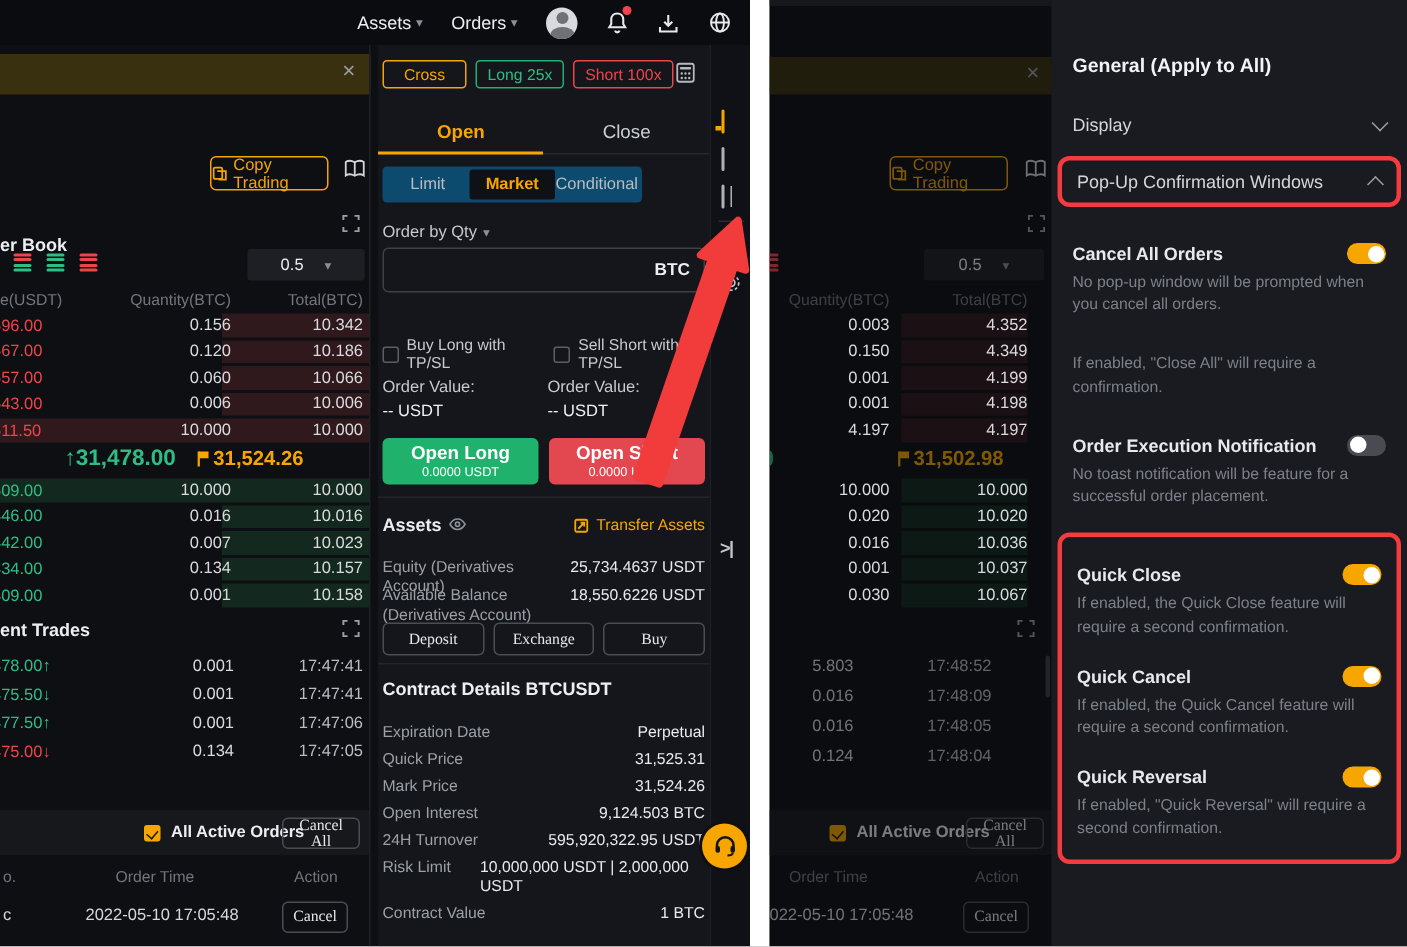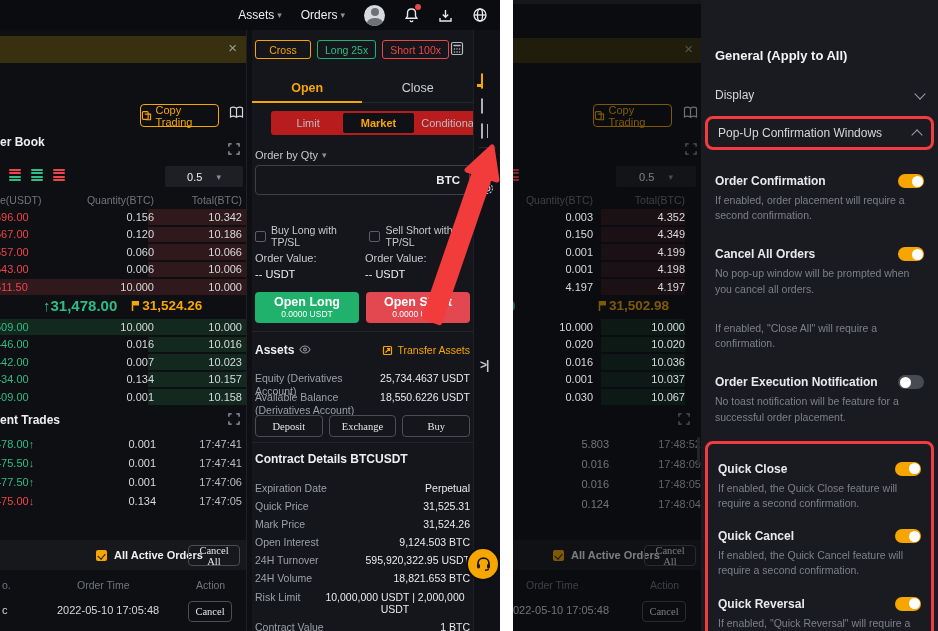--- a/index.html
+++ b/index.html
@@ -19,21 +19,21 @@
   .avatar::after{content:"";position:absolute;left:2.5px;top:13px;width:16px;height:10px;border-radius:50%;background:#6e7277}
   .icon-btn{position:relative;display:flex;align-items:center;color:#e6e8eb}
   .dot{position:absolute;right:-2px;top:-3px;width:6px;height:6px;border-radius:50%;background:#ef454a}
 
   
   .banner{position:absolute;left:0;top:36px;width:247px;height:27px;background:#39300f}
   .banner .x{position:absolute;right:10px;top:4px;color:#9b9da1;font-size:15px;line-height:1;cursor:pointer}
   .copy-btn{position:absolute;left:140px;top:104px;width:79px;height:23px;border:1px solid #f7a600;border-radius:4px;
             color:#f7a600;font-size:11px;display:flex;align-items:center;justify-content:center;gap:4px;box-sizing:border-box;cursor:pointer}
   .bookmark{position:absolute;left:229px;top:106px;color:#d3d5d9}
-  .ob-title{position:absolute;left:0;top:135px;font-weight:bold;font-size:12px;color:#eceef1}
+  .ob-title{position:absolute;left:0;top:156px;font-weight:bold;font-size:12px;color:#eceef1}
   .exp{position:absolute;color:#9aa0a7}
   .ob-tools{position:absolute;left:9px;top:169px;display:flex;gap:10px;align-items:center}
   .ic-ob{width:12px;height:12px;display:flex;flex-direction:column;justify-content:space-between;cursor:pointer}
   .ic-ob i{height:2px;border-radius:1px}
   .precision{position:absolute;left:165px;top:166px;width:78px;height:21px;background:#1e1f24;border-radius:2px;
              display:flex;align-items:center;justify-content:center;gap:14px;font-size:11px;color:#eceef1;cursor:pointer}
   .precision .caret{color:#8b8f96;font-size:9px}
   .ob-head{position:absolute;left:0;top:194px;width:246px;height:13px;display:flex;font-size:10.5px;color:#71757c;padding-right:4px;box-sizing:border-box}
   .h-price{width:56px;flex:none}
   .h-qty{flex:1;text-align:right}
@@ -80,21 +80,21 @@
   .lev-row{position:absolute;left:3px;top:10px;display:flex;gap:6px;align-items:center}
   .pill{height:19px;border-radius:3px;font-size:10.5px;display:flex;align-items:center;justify-content:center;padding:0 7px;box-sizing:border-box;cursor:pointer}
   .pill.cross{border:1px solid #f7a600;color:#f7a600;width:56px}
   .pill.long{border:1px solid #20b26c;color:#2ebd85}
   .pill.short{border:1px solid #ef454a;color:#ef454a}
   .calc{position:absolute;left:198px;top:11px;color:#b6b9be;cursor:pointer}
   .tabs{position:absolute;left:0;top:44px;width:221px;height:28px;border-bottom:1px solid #26272c;display:flex}
   .tab{flex:1;display:flex;align-items:center;justify-content:center;font-size:12.5px;color:#cbd0d4;cursor:pointer}
   .tab.active{color:#f7a600;font-weight:bold}
   .tab-underline{position:absolute;left:0;bottom:-1px;width:110px;height:2px;background:#f7a600}
-  .seg{position:absolute;left:19px;top:81px;width:215px;height:24px;background:#b91c1c;border-radius:3px;display:flex;padding:2px;box-sizing:border-box}
+  .seg{position:absolute;left:3px;top:81px;width:173px;height:24px;background:#0c4a6e;border-radius:3px;display:flex;padding:2px;box-sizing:border-box}
   .seg-item{flex:1;display:flex;align-items:center;justify-content:center;font-size:11px;color:#b9bdc2;border-radius:2px;cursor:pointer}
   .seg-item.active{background:#101116;color:#f7a600;font-weight:bold}
   .orderby{position:absolute;left:3px;top:119px;font-size:11px;color:#c6c9cd;display:flex;gap:4px;align-items:center;cursor:pointer}
   .orderby .caret{color:#8b8f96;font-size:9px}
   .qty-box{position:absolute;left:3px;top:135px;width:215px;height:30px;border:1px solid #3e4046;border-radius:4px;box-sizing:border-box;display:flex;align-items:center}
   .qty-box input{flex:1;background:transparent;border:none;outline:none;color:#eceef1;font-size:12px;padding:0 8px;min-width:0;font-family:inherit}
   .qty-box .unit{margin-right:9px;font-size:11.5px;font-weight:bold;color:#eceef1}
   .pct-row{position:absolute;left:3px;top:173px;width:215px;height:14px;display:flex;gap:3px}
   .pct{flex:1;background:#22232a;font-size:9.5px;color:#9a9ea6;display:flex;align-items:center;justify-content:center;cursor:pointer}
   .cb-row{position:absolute;left:3px;top:194px;width:218px;display:flex;font-size:10.5px;color:#c6c9cd}
@@ -110,21 +110,21 @@
            display:flex;flex-direction:column;align-items:center;justify-content:center;cursor:pointer}
   .go-long .b1,.go-short .b1{font-size:12.5px;font-weight:bold;line-height:1.1}
   .go-long .b2,.go-short .b2{font-size:8.5px;line-height:1.2}
   .hr{position:absolute;left:0;width:221px;height:1px;background:#24252a}
   .assets-head{position:absolute;left:3px;top:313px;width:215px;display:flex;align-items:center}
   .assets-head .at{font-size:12px;font-weight:bold;color:#eceef1;margin-right:5px}
   .assets-head .eye{color:#8b8f96}
   .transfer{margin-left:auto;display:flex;align-items:center;gap:4px;color:#f7a600;font-size:10.5px;cursor:pointer}
   .kv{display:flex;justify-content:space-between;font-size:10.5px;line-height:1.2}
   .kv .k{color:#9ba0a7;max-width:118px}
-  .kv .v{color:#e8eaec;text-align:center;max-width:150px}
+  .kv .v{color:#e8eaec;text-align:left;max-width:150px}
   #equity-row{position:absolute;left:3px;top:342px;width:215px}
   #avail-row{position:absolute;left:3px;top:361px;width:215px}
   .asset-btns{position:absolute;left:3px;top:385px;width:215px;display:flex;gap:6px}
   .asset-btns .btn-outline{flex:1;height:22px}
   .contract-title{position:absolute;left:3px;top:422px;font-size:12px;font-weight:bold;color:#eceef1}
   .contract-list{position:absolute;left:3px;top:452px;width:215px}
   .contract-list .kv{margin-bottom:5.5px}
 
   
   .rail{position:absolute;left:473px;top:30px;width:27px;height:601px;background:#101116;border-left:1px solid #1f2025;box-sizing:border-box}
@@ -165,38 +165,38 @@
   .m-row{display:flex;align-items:center;position:relative;height:17.5px;font-size:11px}
   .m-row span{position:relative;z-index:1}
   .m-qty{width:80px;text-align:right;color:#d8dadd}
   .m-total{width:92px;text-align:right;color:#d8dadd}
   .m-row .depth{left:88px;right:16px;width:auto}
   .m-spread{position:absolute;left:0;top:294px;width:188px;height:23px;display:flex;align-items:center}
   .m-spread .last{color:#2ebd85;font-size:15px;font-weight:bold;width:30px;overflow:hidden;text-indent:-14px}
   .m-spread .mark{margin-left:55px;color:#f7a600;font-size:13.5px;font-weight:bold;display:flex;align-items:center;gap:2px}
   .m-trlist{position:absolute;left:0;top:434px;width:188px}
   .m-trrow{display:flex;height:20px;font-size:11px;align-items:center}
-  .m-trqty{width:96px;text-align:right;color:#d8dadd}
+  .m-trqty{width:56px;text-align:right;color:#d8dadd}
   .m-trtime{width:92px;text-align:right;color:#b9bcc1}
   .m-scroll{position:absolute;left:184px;top:437px;width:3px;height:28px;background:#3c3e44;border-radius:2px}
   .m-foot{position:absolute;left:0;top:540px;width:188px;height:30px;background:#17181c;display:flex;align-items:center}
   .m-foot .cb-on{margin-left:40px}
   .m-foot .lbl{margin-left:7px;font-size:11px;font-weight:bold;color:#eceef1}
   #cancel-all-r{position:absolute;left:131px;top:545px;width:52px;height:21px}
   .m-fh{position:absolute;left:0;top:579px;width:188px;font-size:10.5px;color:#71757c}
   .m-fh .t{position:absolute;left:13px}
   .m-fh .a{position:absolute;left:137px}
   .m-fr{position:absolute;left:0;top:604px;width:188px;font-size:11px;color:#d6d8da}
   .m-fr .t{position:absolute;left:0}
   #cancel-r{position:absolute;left:129px;top:601px;width:44px;height:21px}
   .dim{position:absolute;left:0;top:0;width:188px;height:631px;background:rgba(8,9,12,0.5)}
 
   
   .settings{position:absolute;left:188px;top:0;width:237px;height:631px;background:#1a1b20;box-sizing:border-box;padding:0 14px;overflow:hidden}
-  .s-title{padding-top:48px;font-size:13px;font-weight:bold;color:#f2f3f5}
+  .s-title{padding-top:36px;font-size:13px;font-weight:bold;color:#f2f3f5}
   .s-row{display:flex;justify-content:space-between;align-items:center;cursor:pointer}
   .s-row .s-lbl{font-size:12px;color:#d4d6da}
   #display-row{margin-top:25px}
   #popup-box{margin:14px -10px 0;padding:7px 10px}
   .chev{width:7px;height:7px;border-right:1.5px solid #9a9ea6;border-bottom:1.5px solid #9a9ea6;transform:rotate(45deg);margin-top:-3px}
   .chev.up{transform:rotate(-135deg);margin-top:3px}
   .tg{margin-top:24px}
   .tg-head{display:flex;justify-content:space-between;align-items:center}
   .tg-label{font-size:12px;font-weight:bold;color:#e8e9ec}
   .tg-desc{margin:5px 0 0;font-size:10.5px;line-height:1.45;color:#7c8088}
@@ -522,24 +522,20 @@
           </div>
           <div class="kv">
             <span class="k">Open Interest</span>
             <span class="v">9,124.503 BTC</span>
           </div>
           <div class="kv">
             <span class="k">24H Turnover</span>
             <span class="v">595,920,322.95 USDT</span>
           </div>
           <div class="kv">
-            <span class="k">24H Volume</span>
-            <span class="v">18,821.653 BTC</span>
-          </div>
-          <div class="kv">
             <span class="k">Risk Limit</span>
             <span class="v">10,000,000 USDT | 2,000,000 USDT</span>
           </div>
           <div class="kv">
             <span class="k">Contract Value</span>
             <span class="v">1 BTC</span>
           </div>
         </div>
     </div>
 
@@ -728,29 +724,20 @@
       </div>
       <div class="hl-box" id="popup-box">
         <div class="s-row">
           <span class="s-lbl">Pop-Up Confirmation Windows</span>
           <span class="chev up"></span>
         </div>
       </div>
       <div id="tg-list">
           <div class="tg">
             <div class="tg-head">
-              <span class="tg-label">Order Confirmation</span>
-              <span class="switch on">
-                <span class="knob"></span>
-              </span>
-            </div>
-            <p class="tg-desc">If enabled, order placement will require a second confirmation.</p>
-          </div>
-          <div class="tg">
-            <div class="tg-head">
               <span class="tg-label">Cancel All Orders</span>
               <span class="switch on">
                 <span class="knob"></span>
               </span>
             </div>
             <p class="tg-desc">No pop-up window will be prompted when you cancel all orders.</p>
           </div>
           <div class="tg">
             <p class="tg-desc">If enabled, "Close All" will require a confirmation.</p>
           </div>

